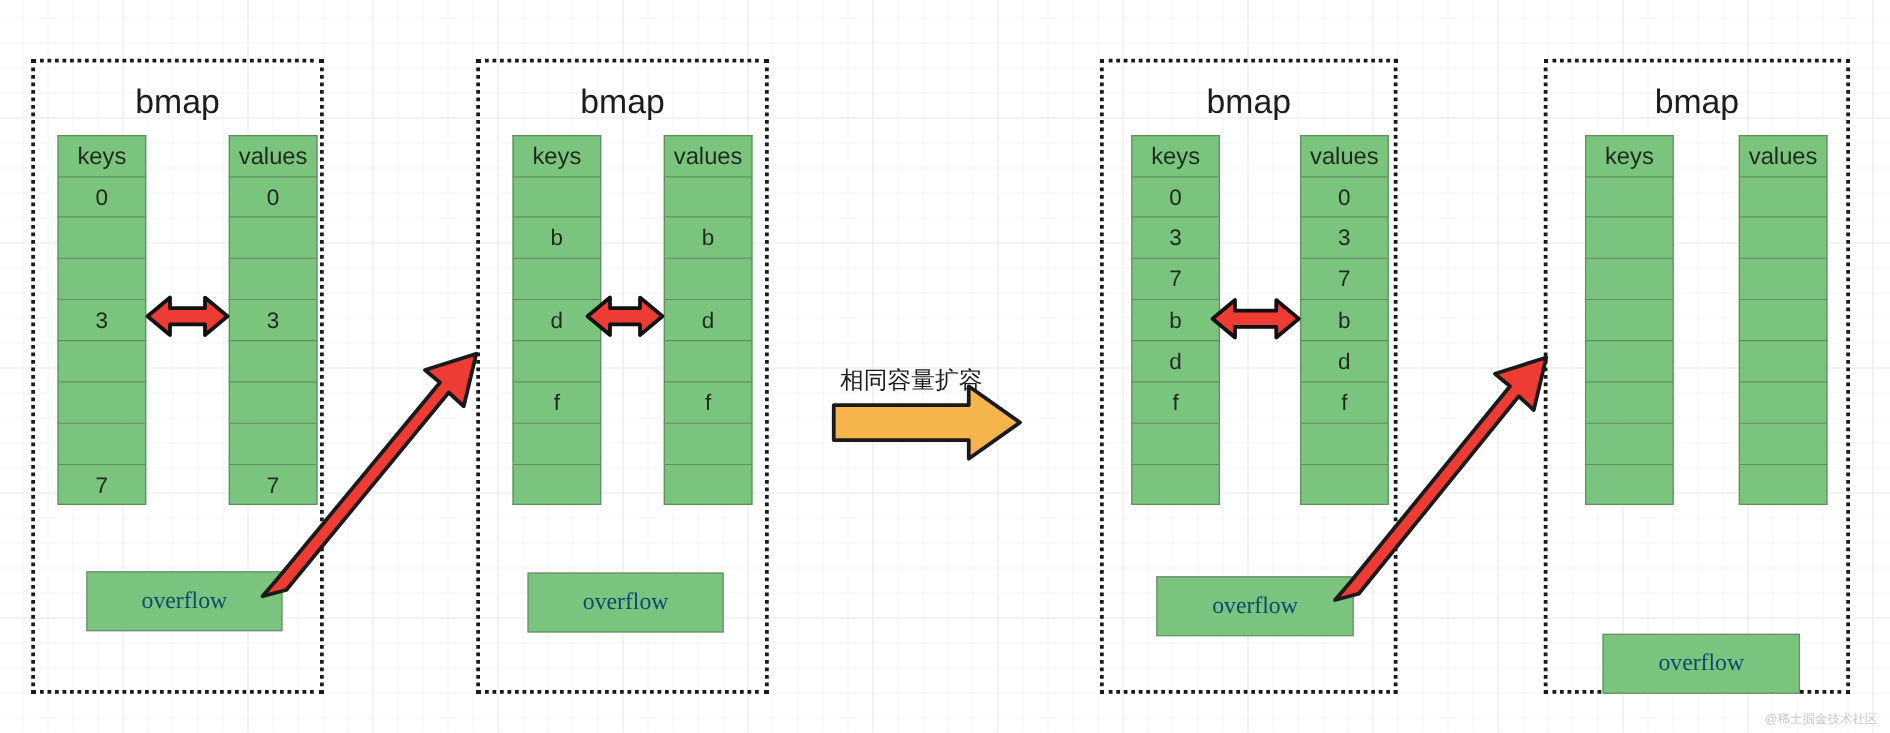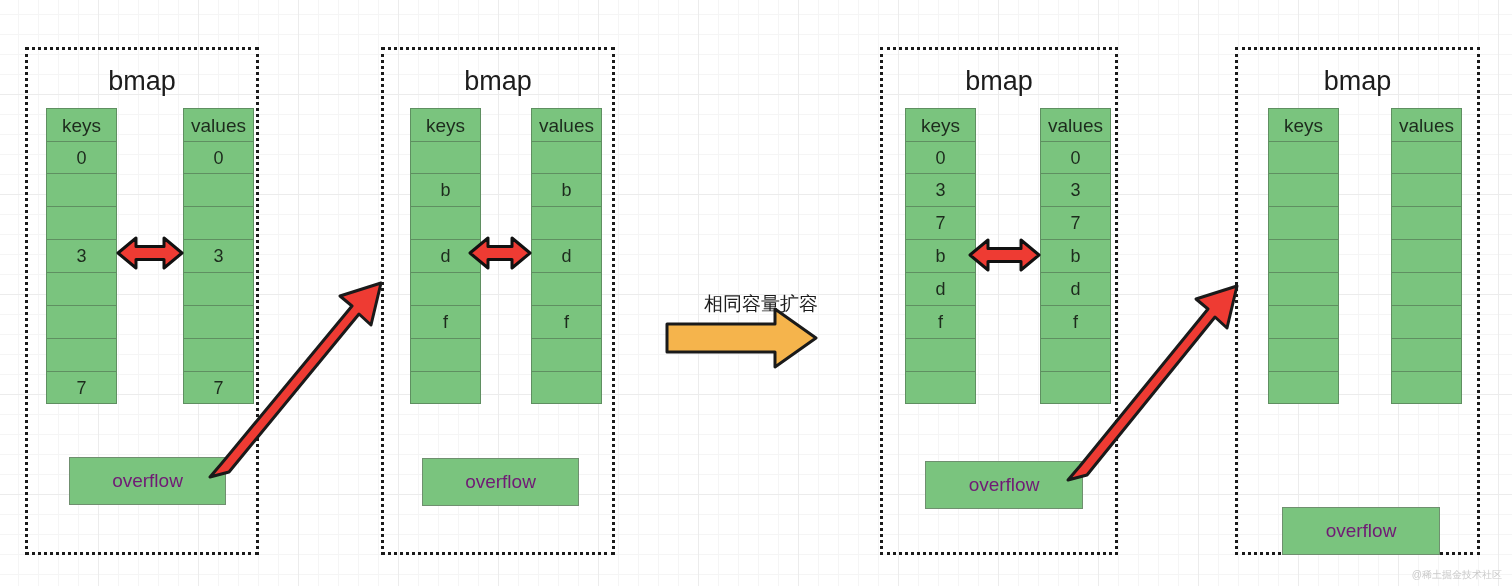--- a/index.html
+++ b/index.html
@@ -67,22 +67,22 @@
   
   .overflow-box {
     position: absolute;
     box-sizing: border-box;
     background: #7ac47e;
     border: 1px solid #6f8f6f;
     display: flex;
     align-items: center;
     justify-content: center;
     font-size: 19px;
-    color: #701a75;
-    font-family: Liberation Sans, sans-serif;
+    color: #0c4a6e;
+    font-family: Liberation Serif, serif;
   }
 
   
   #overlay {
     position: absolute;
     left: 0;
     top: 0;
     width: 1512px;
     height: 586px;
     pointer-events: none;
@@ -224,21 +224,21 @@
       <div class="cell" style="height:33px;"></div>
       <div class="cell" style="height:33px;"></div>
       <div class="cell" style="height:33px;"></div>
       <div class="cell" style="height:33px;"></div>
       <div class="cell" style="height:33px;"></div>
     </div>
 
     <div class="overflow-box" style="left:44px; top:457px; width:158px; height:48px;">overflow</div>
   </div>
 
-  <div class="expand-label" style="left:704px; top:291px;text-align:center;">相同容量扩容</div>
+  <div class="expand-label" style="left:672px; top:291px;text-align:center;">相同容量扩容</div>
 
   <svg id="overlay" viewBox="0 0 1512 586" xmlns="http://www.w3.org/2000/svg">
 
     <g>
       <path d="M 118 253 L 136 238 L 136 246.5 L 164 246.5 L 164 238 L 182 253 L 164 268 L 164 259.5 L 136 259.5 L 136 268 Z" fill="#ee3b33" stroke="#111111" stroke-width="3" stroke-linejoin="round"></path>
     </g>
 
     <g>
       <path d="M 470 253 L 488 238 L 488 246.5 L 512 246.5 L 512 238 L 530 253 L 512 268 L 512 259.5 L 488 259.5 L 488 268 Z" fill="#ee3b33" stroke="#111111" stroke-width="3" stroke-linejoin="round"></path>
     </g>

